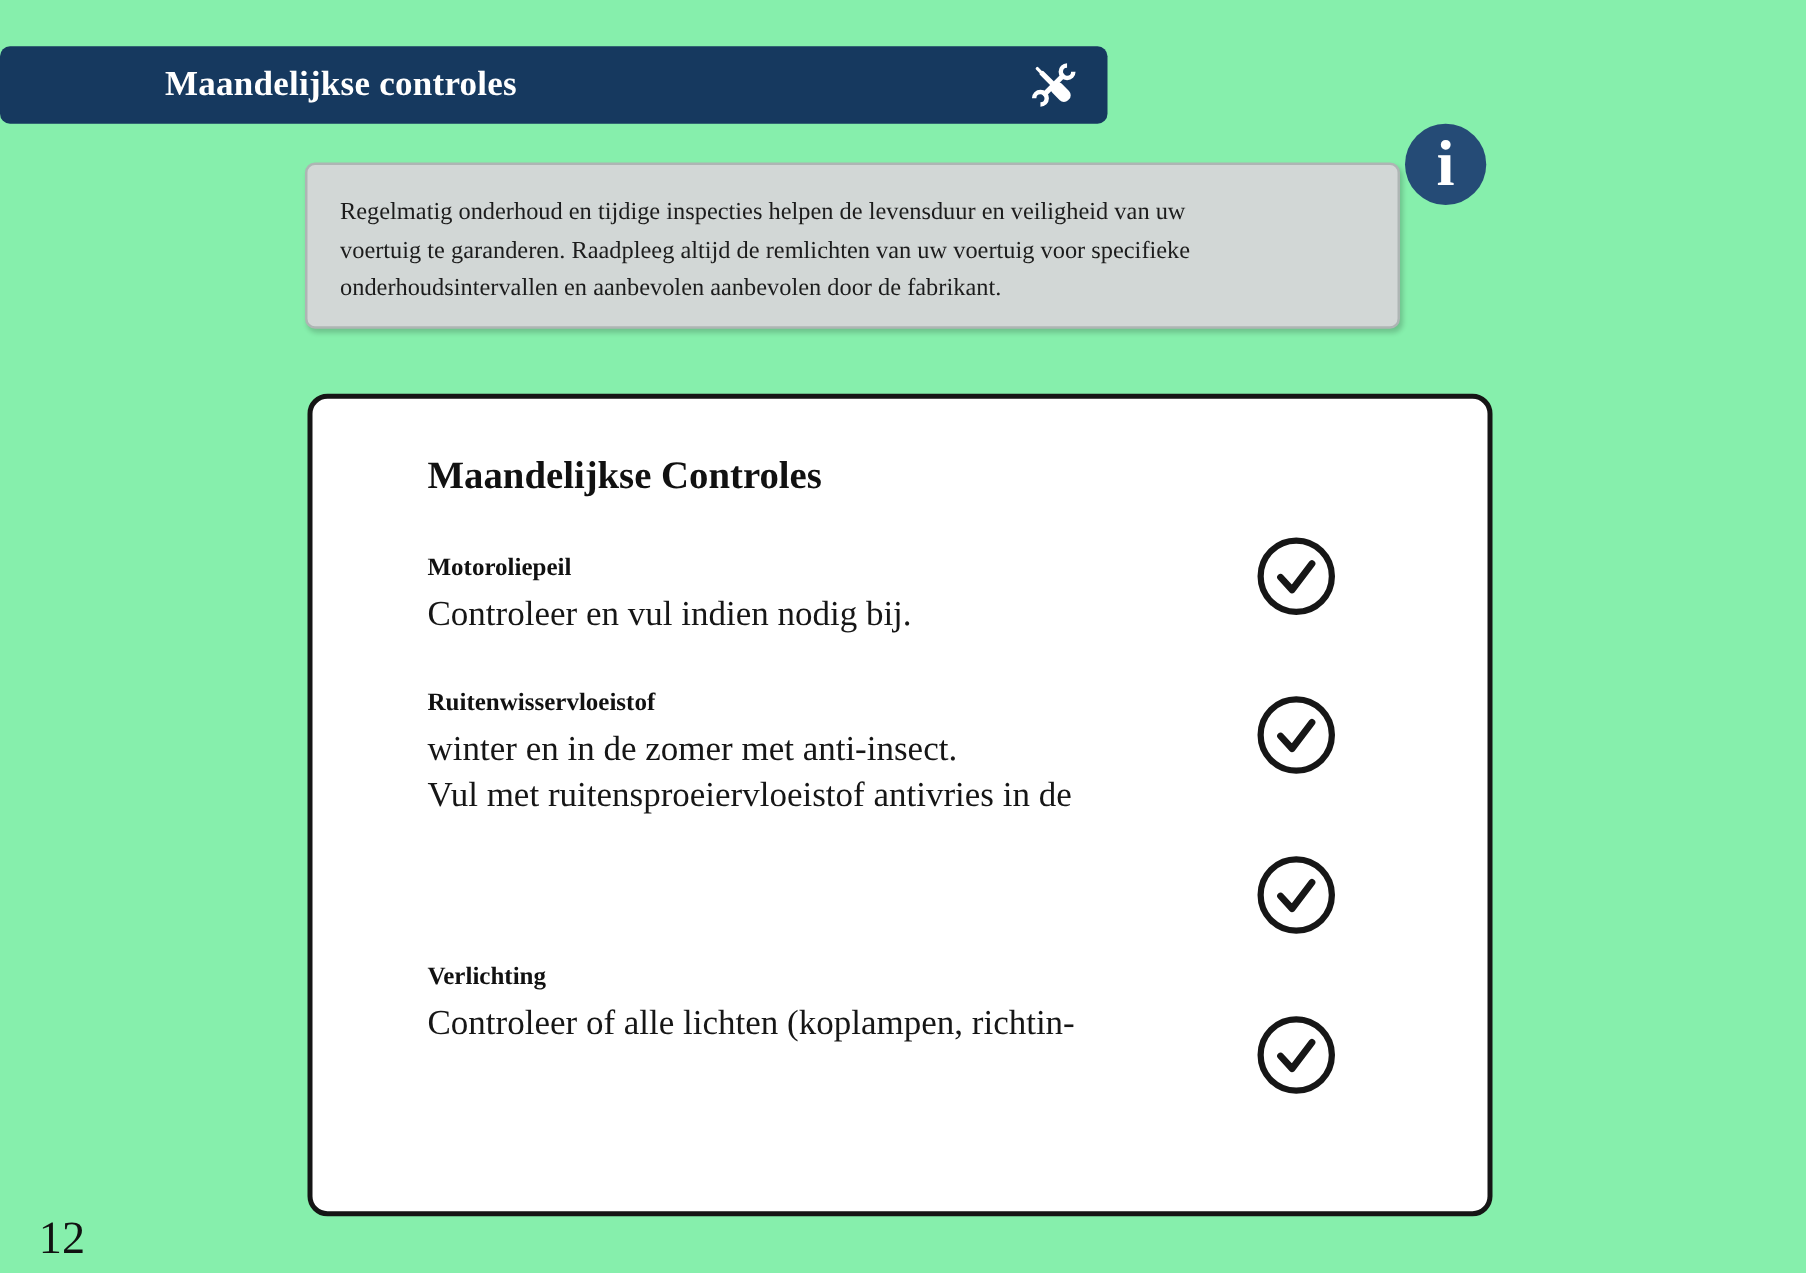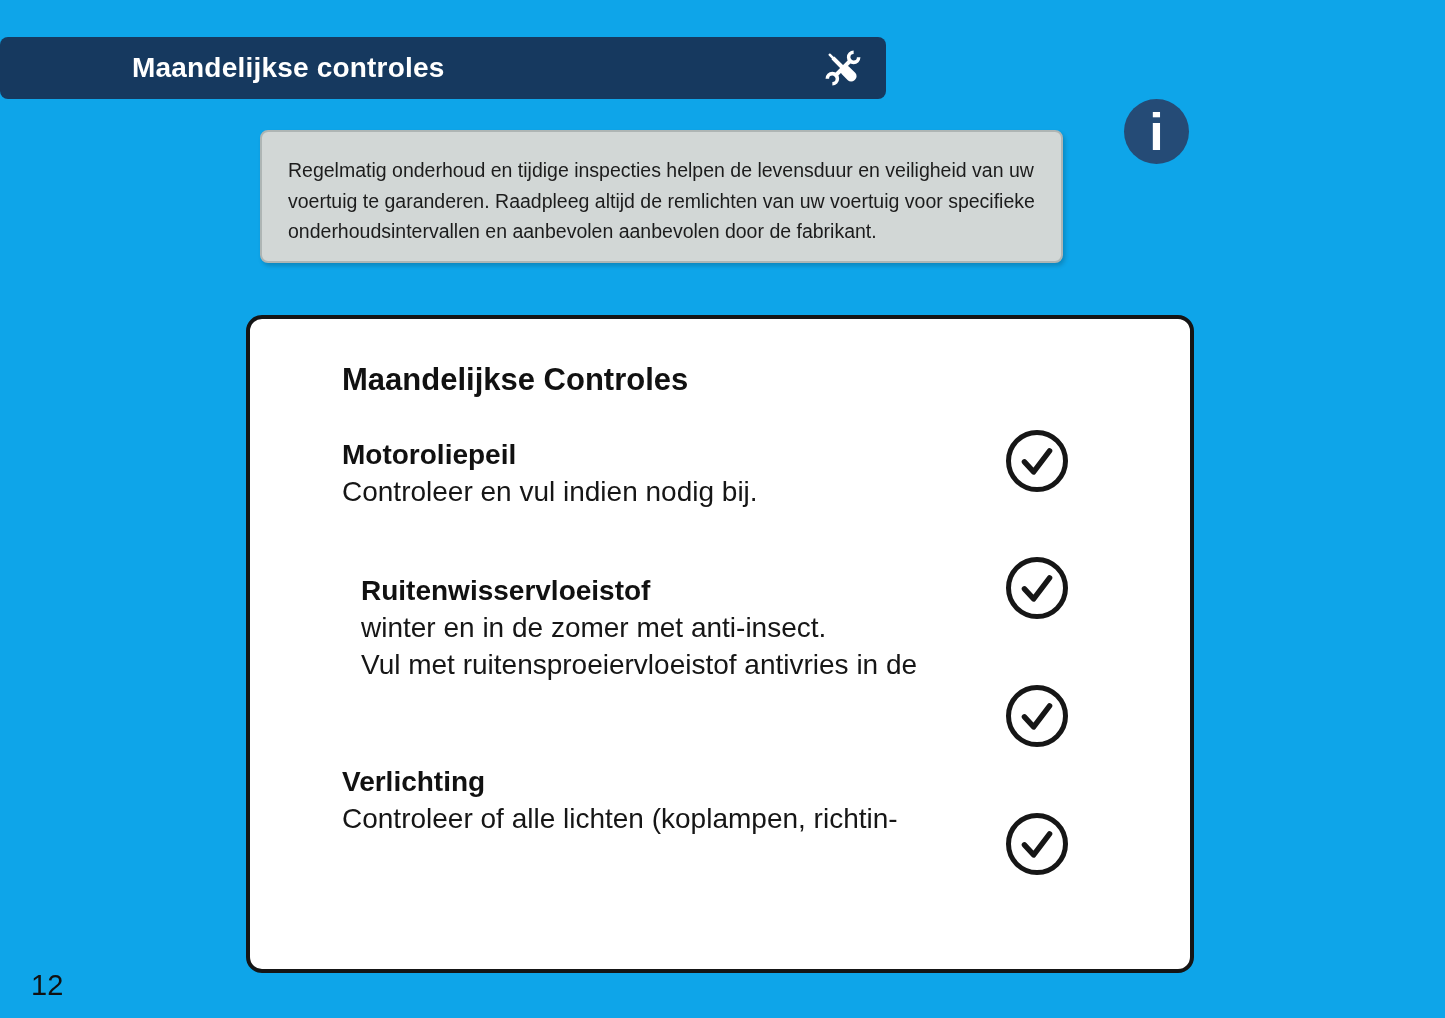--- a/index.html
+++ b/index.html
@@ -7,21 +7,21 @@
     --badge-navy:#254b76;
     --note-bg:#d2d7d6;
     --note-border:#aeb5b4;
     --card-border:#151515;
     --ink:#1a1a1a;
     --white:#ffffff;
   }
   *{margin:0;padding:0;box-sizing:border-box;}
   html,body{background:#fff;}
   body{font-family:"Liberation Sans", sans-serif;color:var(--ink);}
-  .page{position:relative;width:1445px;height:1018px;background:#0ea5e9;overflow:hidden;}
+  .page{position:relative;width:1445px;height:1018px;background:#86efac;overflow:hidden;font-family:Liberation Serif, serif;}
 
   
   .header-bar{
     position:absolute;left:0;top:37px;width:886px;height:62px;
     background:var(--bar-navy);border-radius:8px;
     display:flex;align-items:center;
   }
   .header-title{
     padding-left:132px;color:var(--white);font-weight:bold;font-size:28px;
     letter-spacing:0.2px;white-space:nowrap;
@@ -31,50 +31,50 @@
   
   .info-badge{
     position:absolute;left:1124px;top:99px;width:65px;height:65px;
     background:var(--badge-navy);border-radius:50%;
     display:flex;align-items:center;justify-content:center;z-index:3;
   }
   .info-badge span{color:var(--white);font-weight:bold;font-size:52px;line-height:1;}
 
   
   .note-box{
-    position:absolute;left:260px;top:130px;width:803px;height:133px;
+    position:absolute;left:244px;top:130px;width:876px;height:133px;
     background:var(--note-bg);border:2px solid var(--note-border);border-radius:8px;
     box-shadow:2px 3px 4px rgba(0,0,0,0.18);
     padding:23px 20px 0 26px;z-index:2;
   }
   .note-line{font-size:19.5px;line-height:30.5px;white-space:nowrap;color:#1c1c1c;}
 
   
   .card{
     position:absolute;left:246px;top:315px;width:948px;height:658px;
     background:var(--white);border:4px solid var(--card-border);border-radius:16px;
   }
   .card-title{
     position:absolute;left:342px;top:362px;font-size:31px;font-weight:bold;
     white-space:nowrap;color:#111;
   }
   .item{position:absolute;left:342px;width:620px;}
-  .item-1{top:436px;} .item-2{top:572px;margin-left:19px;} .item-3{top:683px;} .item-4{top:763px;}
-  .item-title{font-size:28px;font-weight:bold;line-height:37px;white-space:nowrap;color:#111;}
+  .item-1{top:436px;} .item-2{top:544px;} .item-3{top:683px;} .item-4{top:763px;}
+  .item-title{font-size:20px;font-weight:bold;line-height:37px;white-space:nowrap;color:#111;}
   .item-line{font-size:28px;line-height:37px;white-space:nowrap;color:#161616;}
 
   .check-circle{
     position:absolute;left:1006px;width:62px;height:62px;
     border:5px solid #161616;border-radius:50%;background:#fff;
     display:flex;align-items:center;justify-content:center;
   }
   .check-1{top:430px;} .check-2{top:557px;} .check-3{top:685px;} .check-4{top:813px;}
 
   
-  .page-number{position:absolute;left:31px;top:969px;font-size:29px;color:#111;}
+  .page-number{position:absolute;left:31px;top:969px;font-size:37px;color:#111;}
 </style>
 </head>
 <body>
 
 <div class="page">
 
   <div class="header-bar">
     <div class="header-title">Maandelijkse controles</div>
     <svg class="tools-icon" viewBox="0 0 44 44" aria-hidden="true">
 

